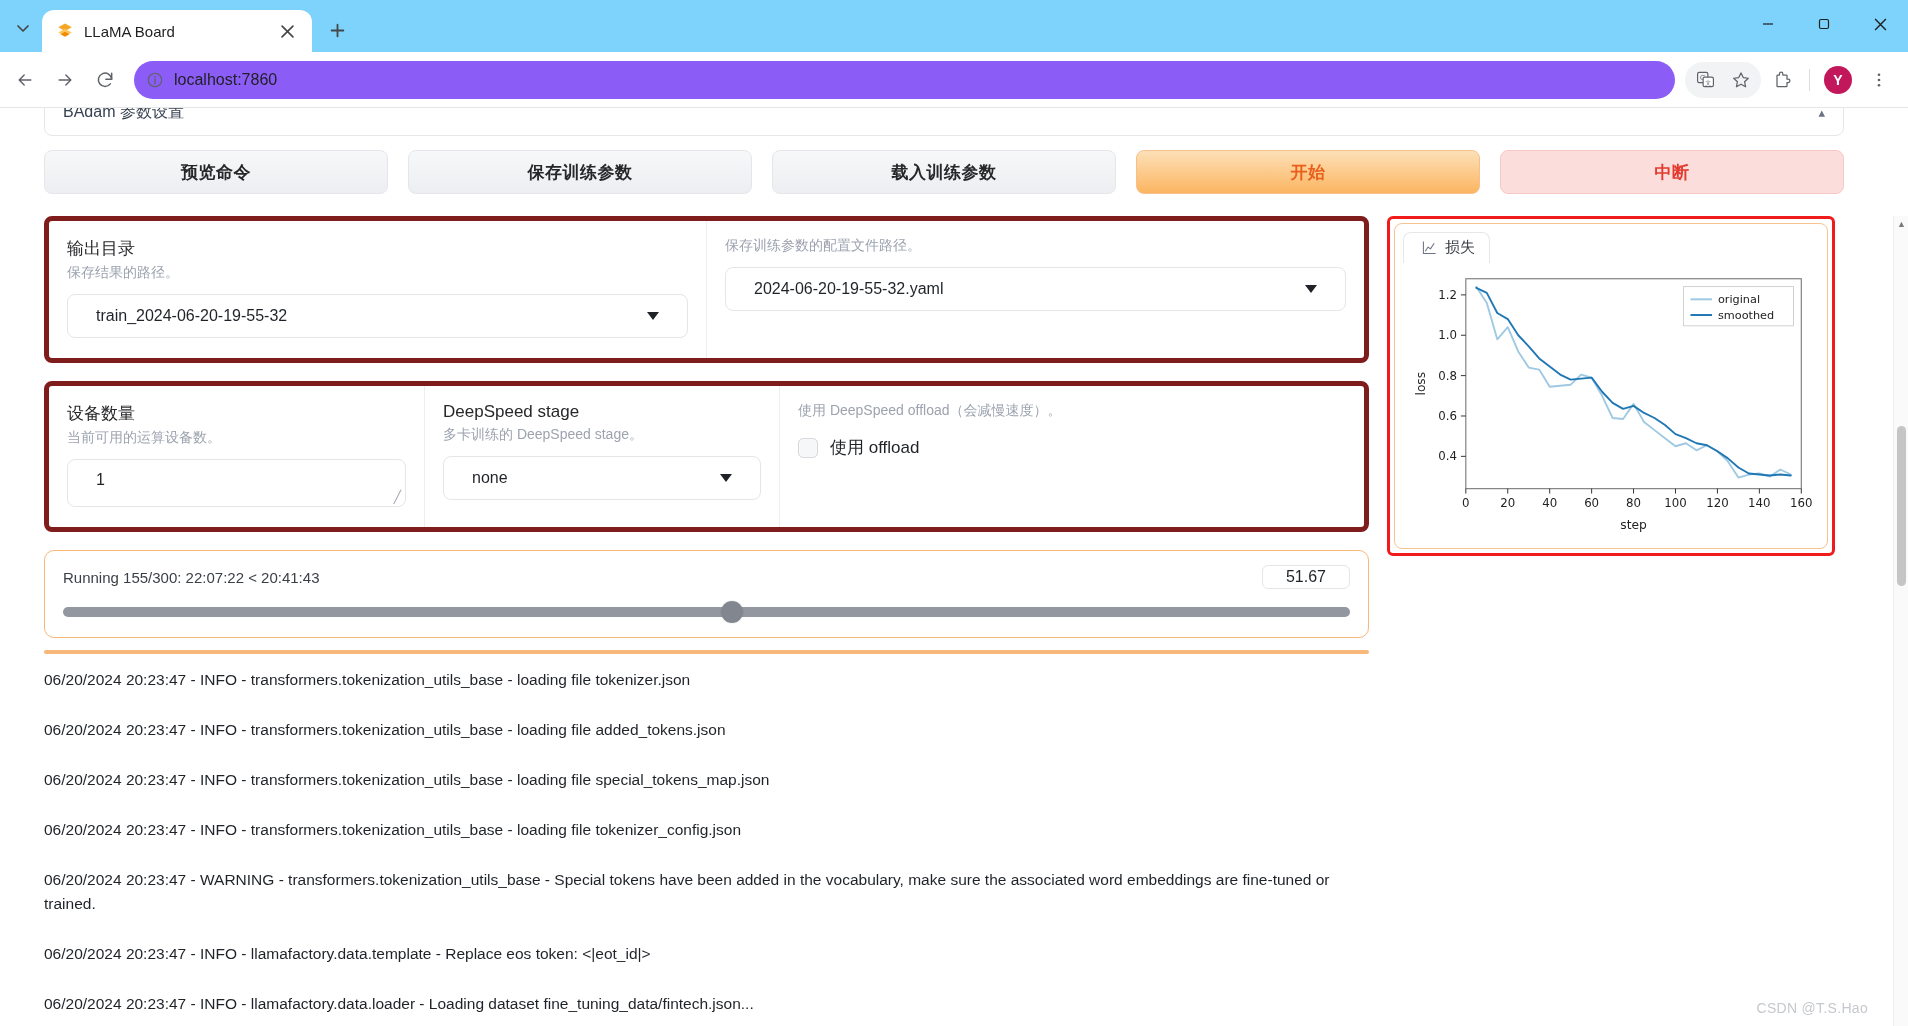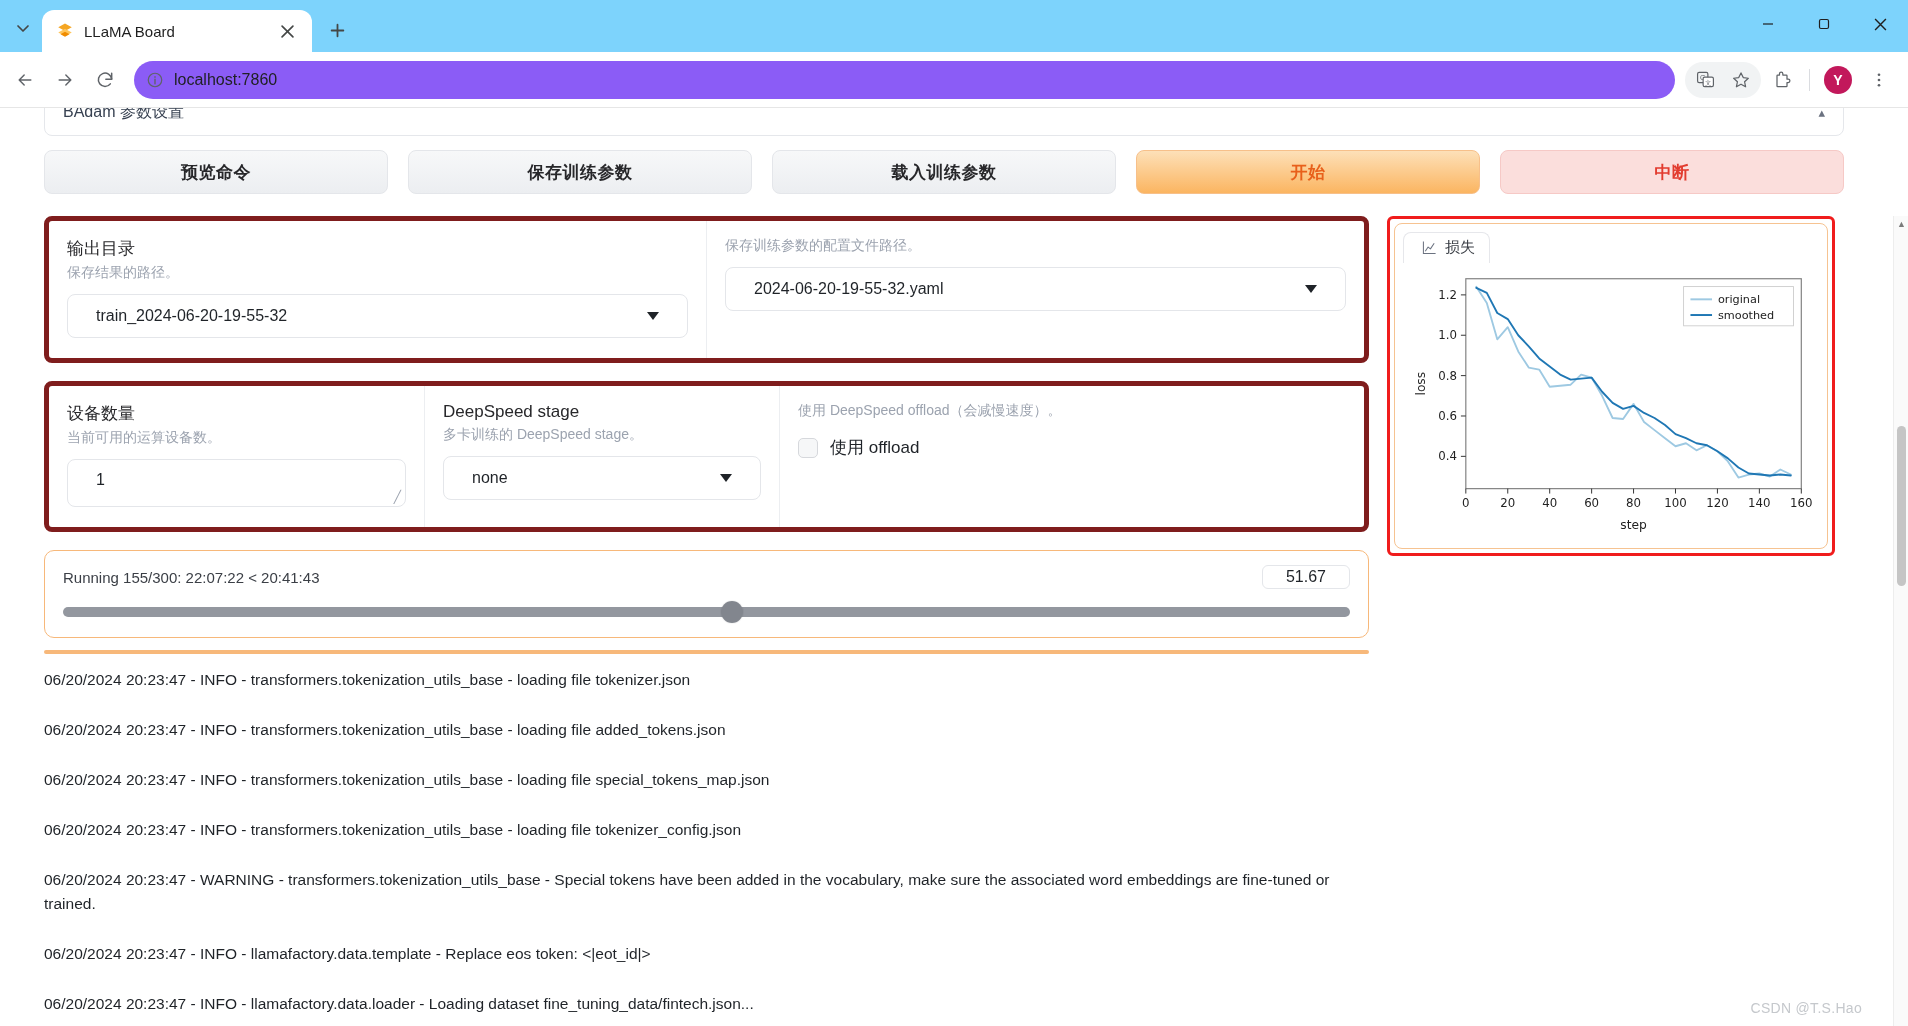--- a/index.html
+++ b/index.html
@@ -319,21 +319,21 @@
     font-size: 15px;
     color:#3b3f46;
     background:#fff;
     display:flex; align-items:center; gap:8px;
   }
   .plotwrap { padding: 2px 10px 0 10px; }
   svg.plot { display:block; width: 100%; height: auto; }
 
   .watermark {
     position: absolute;
-    right: 46px; bottom: 10px;
+    right: 40px; bottom: 10px;
     font-size: 14px;
     color: #c5c8cc;
     letter-spacing: .3px;
   }
 
   
   .pagescroll {
     position:absolute; right: 0; top: 108px;
     width: 15px; height: calc(1026px - 108px);
     background: #fafafa;

